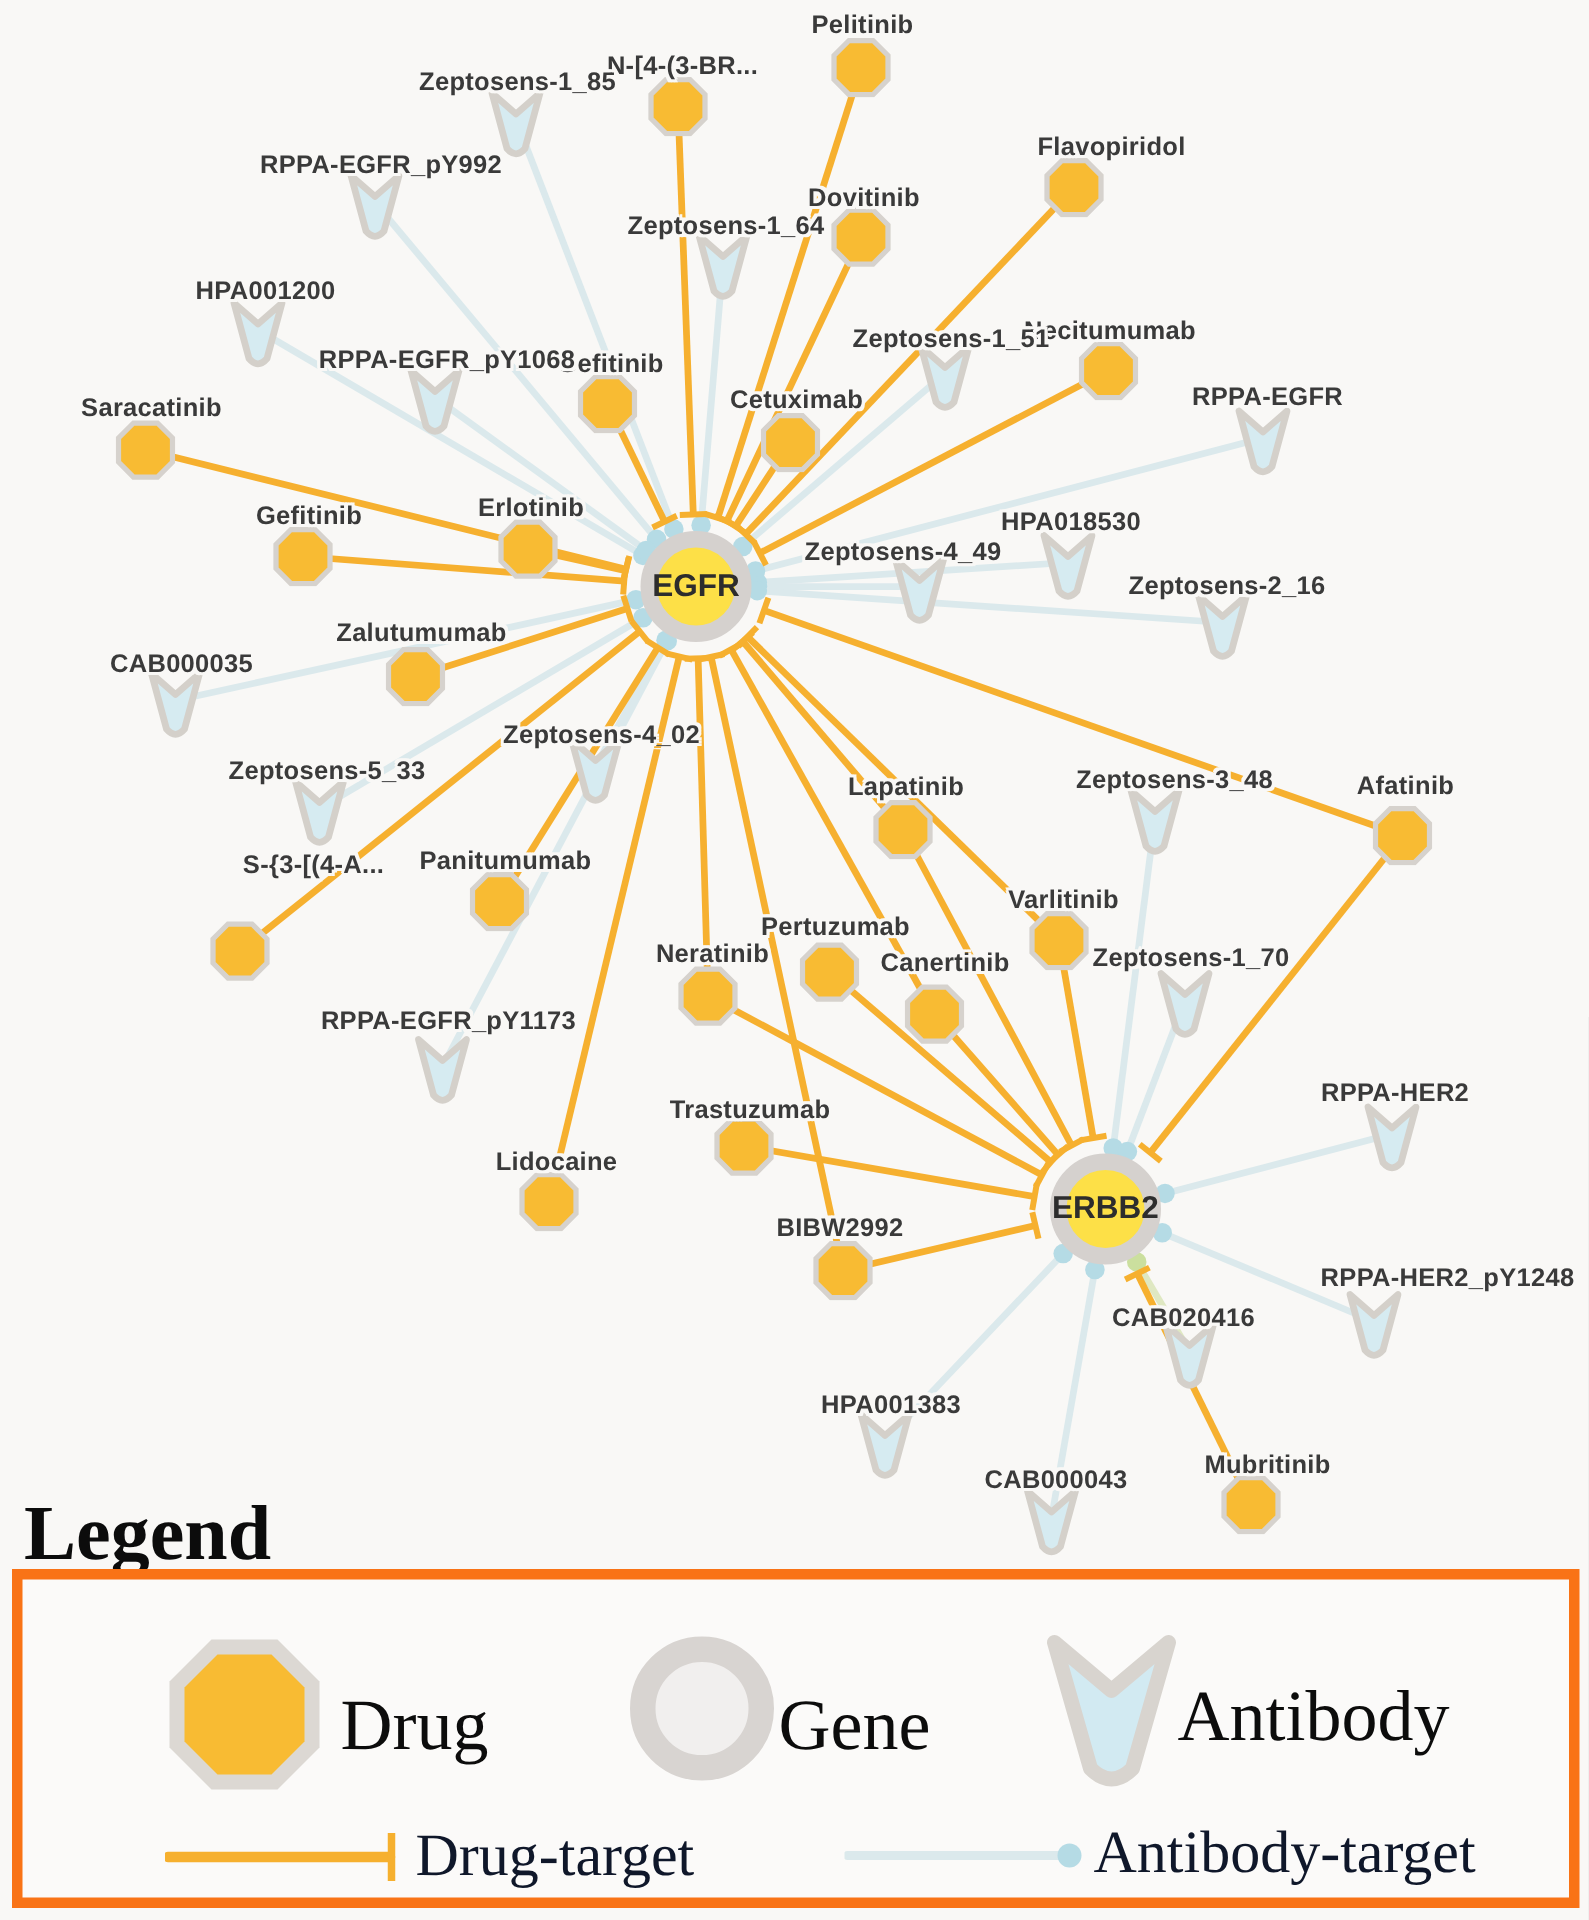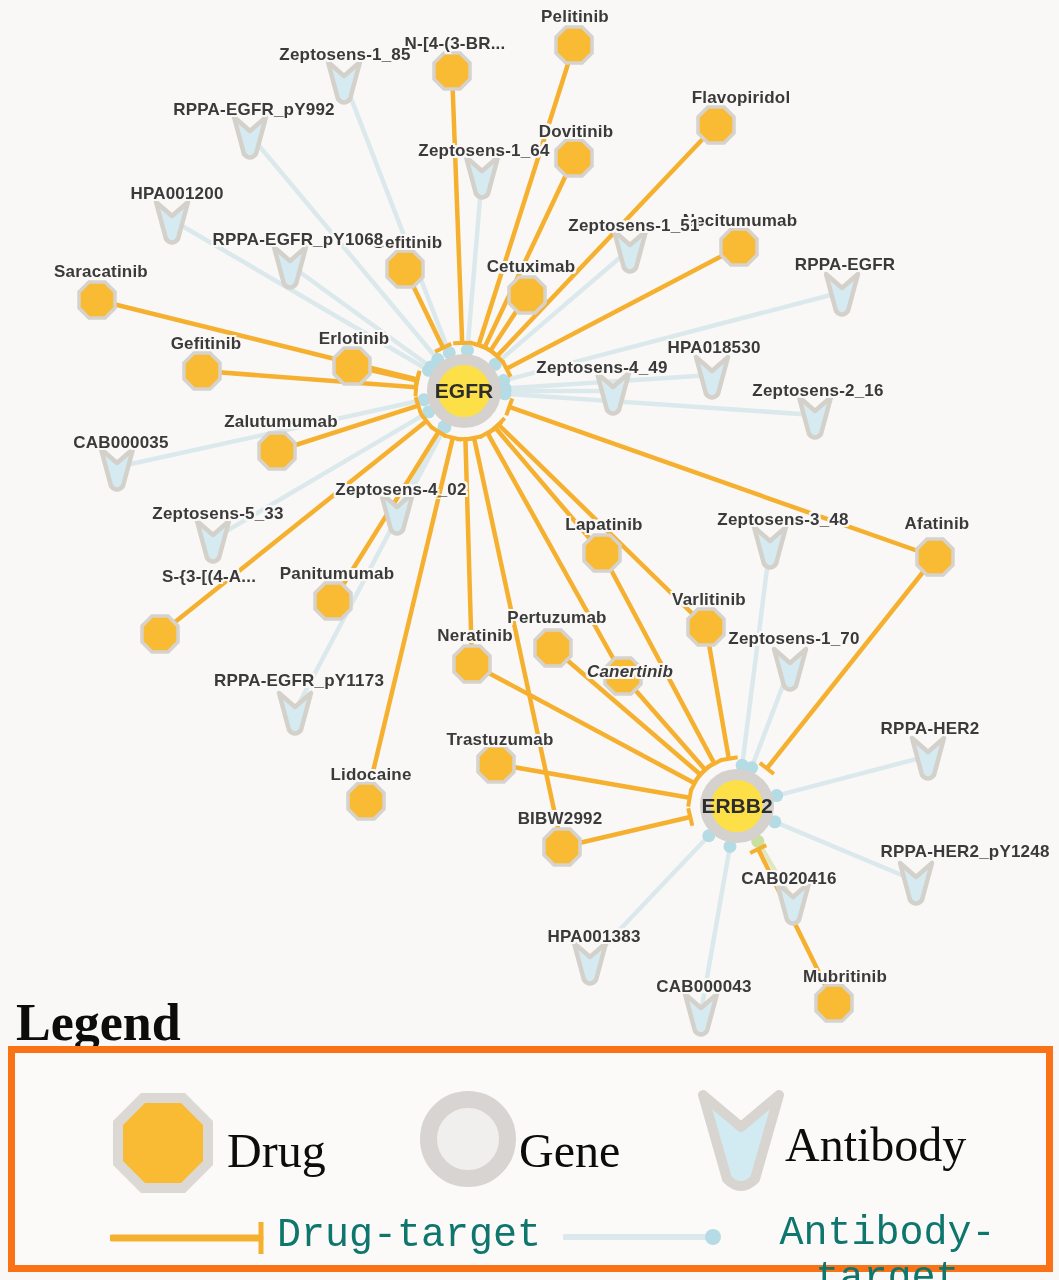--- a/index.html
+++ b/index.html
@@ -15,21 +15,21 @@
   .gene{position:absolute;border-radius:50%;background:#fde047;border:11px solid #D5D1CE;
         width:52px;height:52px;display:flex;align-items:center;justify-content:center;
         font-weight:700;font-size:21px;color:#2d2d2d;pointer-events:auto;}
   .nodesvg{position:absolute;pointer-events:auto;}
   
   .legend-title{position:absolute;left:16px;top:993px;z-index:4;
         font-family:"Liberation Serif",serif;font-weight:700;font-size:52px;color:#0c0c0c;}
   .legend-box{position:absolute;left:8px;top:1046px;width:1031px;height:212px;z-index:4;
         border:7px solid #f97316;background:#fbfaf9;}
   .lg-label{position:absolute;font-family:"Liberation Serif",serif;font-size:48px;color:#0c0c0c;}
-  .lg-label2{position:absolute;font-family:Liberation Mono, monospace;font-size:40px;color:#0f766e;text-align:center;}
+  .lg-label2{position:absolute;font-family:Liberation Serif, serif;font-size:40px;color:#0f172a;}
   .lg-gene-circle{position:absolute;left:405px;top:38px;width:62px;height:62px;border-radius:50%;
         border:17px solid #D8D4D1;background:#F1EFEE;}
   .abs{position:absolute;}
 </style>
 </head>
 <body>
 
 <div class="canvas">
   <svg id="edge-layer" width="1059" height="1280" viewBox="0 0 1059 1280">
       <line x1="344" y1="80" x2="449.2406567761605" y2="352.74870214488266" stroke="#DBE9EC" stroke-width="4.5"></line>
@@ -285,21 +285,21 @@
       <div class="nlabel" style="left: 206px; top: 344px;">Gefitinib</div>
       <div class="nlabel" style="left: 354px; top: 339px;">Erlotinib</div>
       <div class="nlabel" style="left: 281px; top: 422px;">Zalutumumab</div>
       <div class="nlabel" style="left: 337px; top: 574px;">Panitumumab</div>
       <div class="nlabel" style="left: 164px; top: 577px; margin-left: 45px;">S-{3-[(4-A...</div>
       <div class="nlabel" style="left: 604px; top: 525px;">Lapatinib</div>
       <div class="nlabel" style="left: 937px; top: 524px;">Afatinib</div>
       <div class="nlabel" style="left: 709px; top: 600px;">Varlitinib</div>
       <div class="nlabel" style="left: 475px; top: 636px;">Neratinib</div>
       <div class="nlabel" style="left: 557px; top: 618px;">Pertuzumab</div>
-      <div class="nlabel" style="left: 630px; top: 672px; font-style: italic;">Canertinib</div>
+      <div class="nlabel" style="left: 630px; top: 642px;">Canertinib</div>
       <div class="nlabel" style="left: 500px; top: 740px;">Trastuzumab</div>
       <div class="nlabel" style="left: 371px; top: 775px;">Lidocaine</div>
       <div class="nlabel" style="left: 560px; top: 819px;">BIBW2992</div>
       <div class="nlabel" style="left: 845px; top: 977px;">Mubritinib</div>
       <div class="nlabel" style="left: 345px; top: 55px;">Zeptosens-1_85</div>
       <div class="nlabel" style="left: 254px; top: 110px;">RPPA-EGFR_pY992</div>
       <div class="nlabel" style="left: 484px; top: 151px;">Zeptosens-1_64</div>
       <div class="nlabel" style="left: 177px; top: 194px;">HPA001200</div>
       <div class="nlabel" style="left: 298px; top: 240px;">RPPA-EGFR_pY1068</div>
       <div class="nlabel" style="left: 634px; top: 226px;">Zeptosens-1_51</div>

